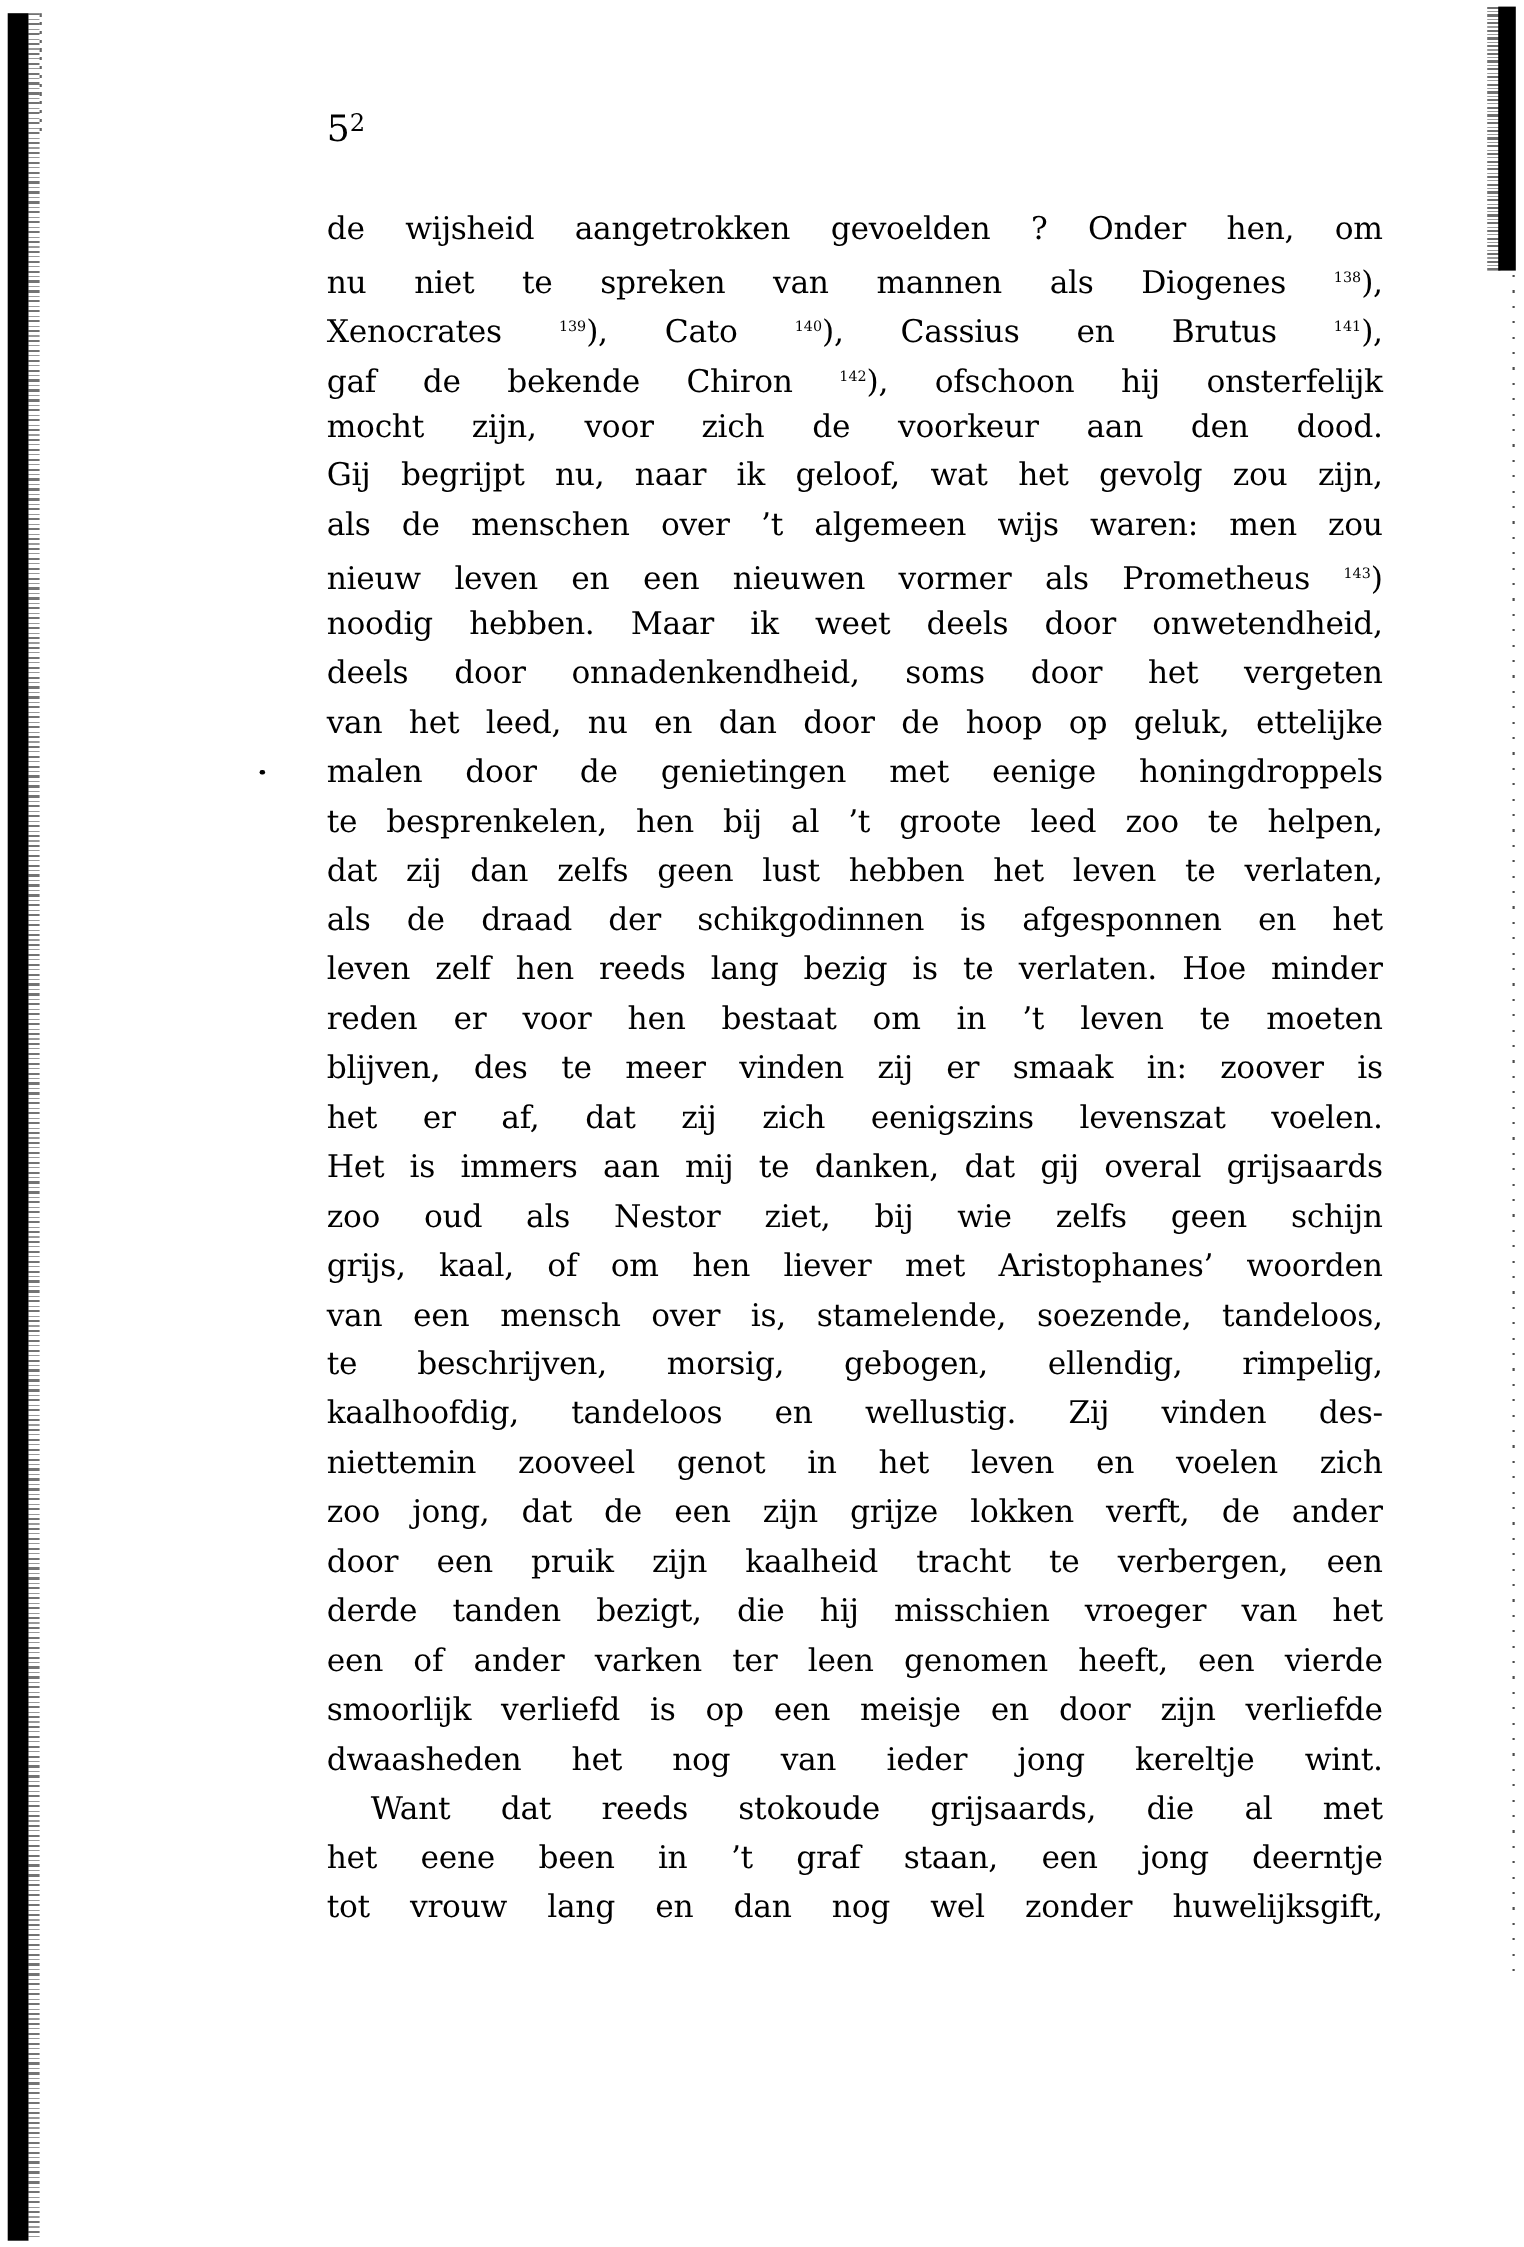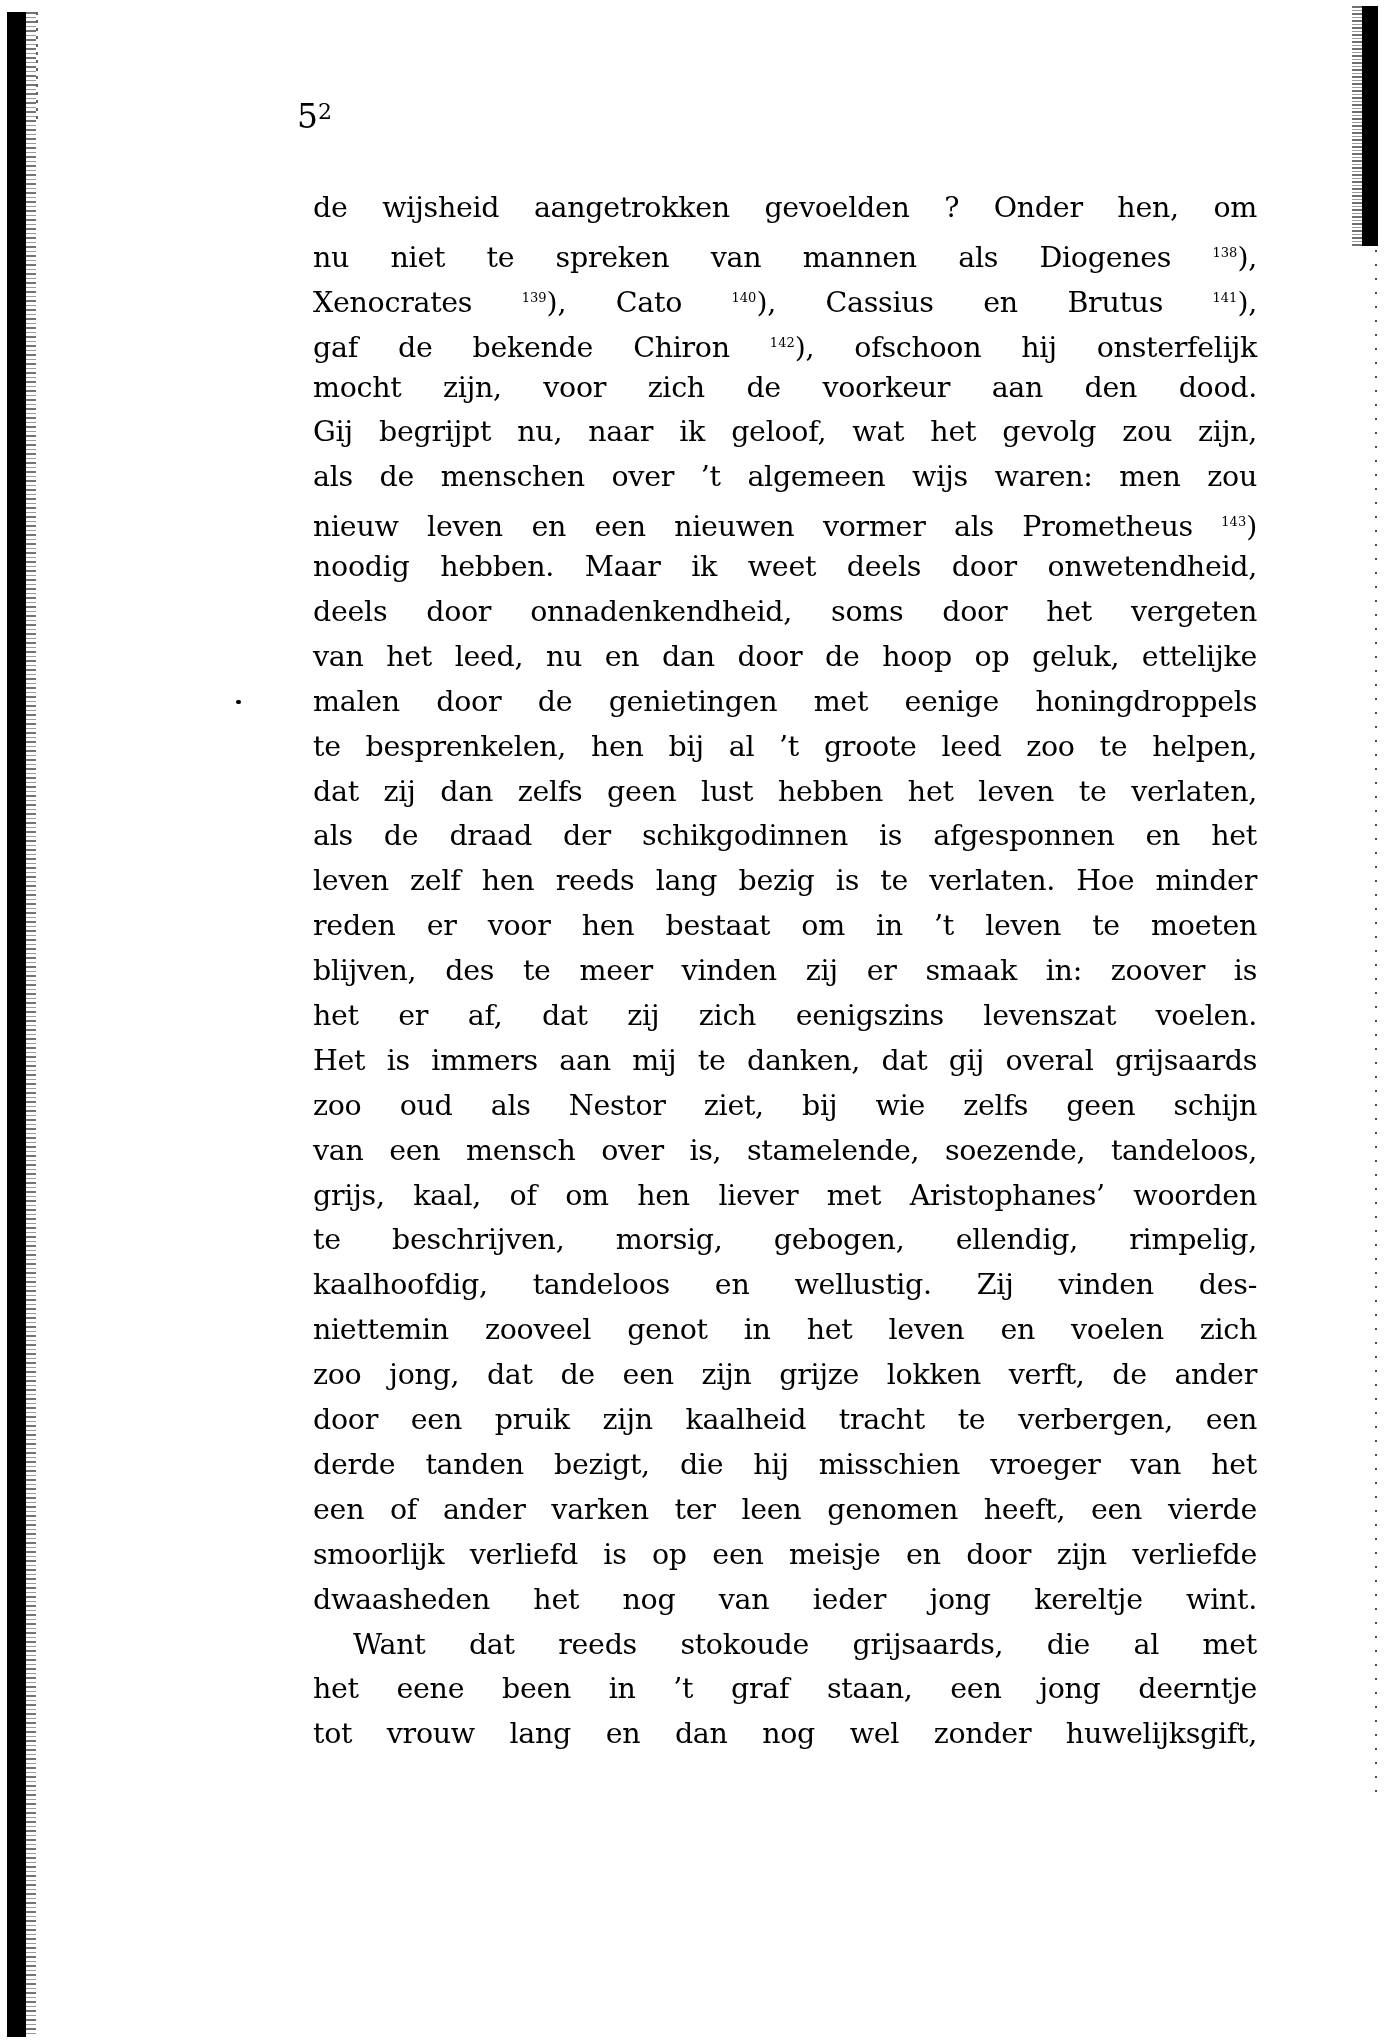--- a/index.html
+++ b/index.html
@@ -44,21 +44,21 @@
   }
   .page-number sup { font-size: 22px; vertical-align: 9px; }
   .text-block {
     position: absolute; left: 297px; top: 186px; width: 960px;
     font-family: "DejaVu Serif", serif; font-size: 28.5px; color: #000;
     letter-spacing: -0.3px;
   }
   .line {
     height: 44.9px; line-height: 44.9px;
     text-align: justify; text-align-last: justify;
-    white-space: nowrap; overflow: visible; margin-left: 16px;
+    white-space: nowrap; overflow: visible;
   }
   .line.indent { padding-left: 40px; }
   .fn { font-size: 13px; vertical-align: 10px; letter-spacing: 0; }
 </style>
 </head>
 <body>
 
 <div class="scan-edge-left"></div>
 <div class="scan-edge-left-speckle"></div>
 <div class="scan-edge-left-inner"></div>
@@ -84,22 +84,22 @@
     <div class="line">malen door de genietingen met eenige honingdroppels</div>
     <div class="line">te besprenkelen, hen bij al ’t groote leed zoo te helpen,</div>
     <div class="line">dat zij dan zelfs geen lust hebben het leven te verlaten,</div>
     <div class="line">als de draad der schikgodinnen is afgesponnen en het</div>
     <div class="line">leven zelf hen reeds lang bezig is te verlaten. Hoe minder</div>
     <div class="line">reden er voor hen bestaat om in ’t leven te moeten</div>
     <div class="line">blijven, des te meer vinden zij er smaak in: zoover is</div>
     <div class="line">het er af, dat zij zich eenigszins levenszat voelen.</div>
     <div class="line">Het is immers aan mij te danken, dat gij overal grijsaards</div>
     <div class="line">zoo oud als Nestor ziet, bij wie zelfs geen schijn</div>
+    <div class="line">grijs, kaal, of om hen liever met Aristophanes’ woorden</div>
     <div class="line">van een mensch over is, stamelende, soezende, tandeloos,</div>
-    <div class="line">grijs, kaal, of om hen liever met Aristophanes’ woorden</div>
     <div class="line">te beschrijven, morsig, gebogen, ellendig, rimpelig,</div>
     <div class="line">kaalhoofdig, tandeloos en wellustig. Zij vinden des-</div>
     <div class="line">niettemin zooveel genot in het leven en voelen zich</div>
     <div class="line">zoo jong, dat de een zijn grijze lokken verft, de ander</div>
     <div class="line">door een pruik zijn kaalheid tracht te verbergen, een</div>
     <div class="line">derde tanden bezigt, die hij misschien vroeger van het</div>
     <div class="line">een of ander varken ter leen genomen heeft, een vierde</div>
     <div class="line">smoorlijk verliefd is op een meisje en door zijn verliefde</div>
     <div class="line">dwaasheden het nog van ieder jong kereltje wint.</div>
     <div class="line indent">Want dat reeds stokoude grijsaards, die al met</div>

